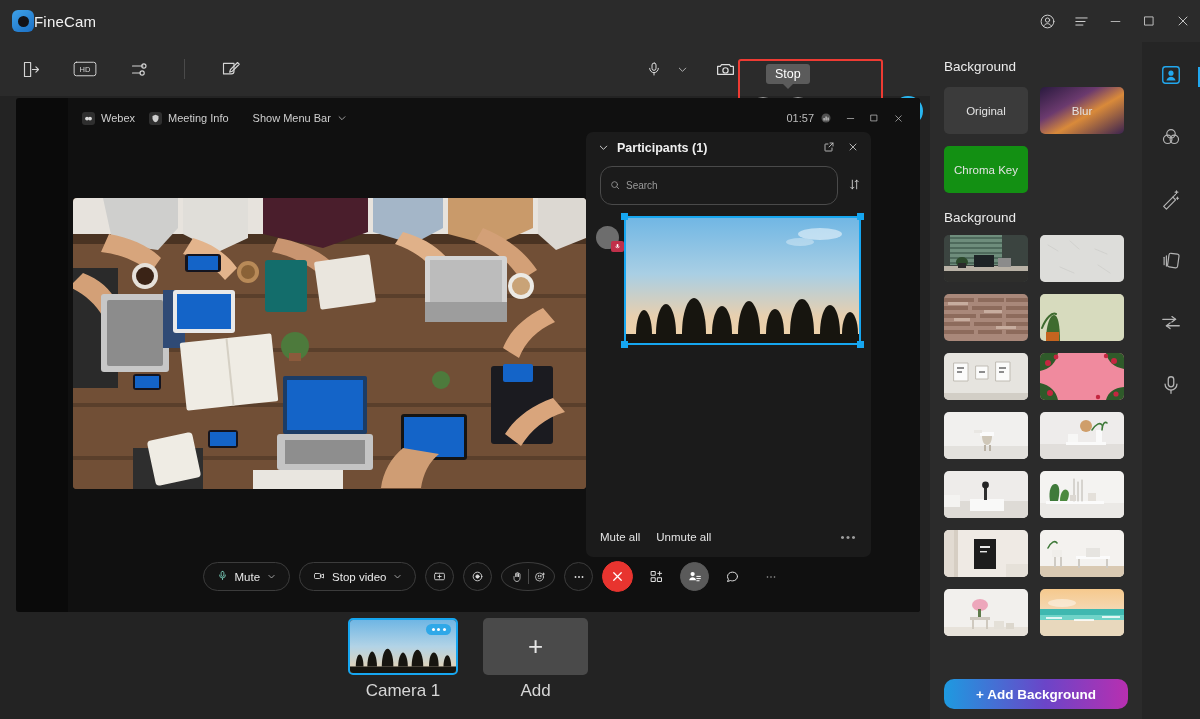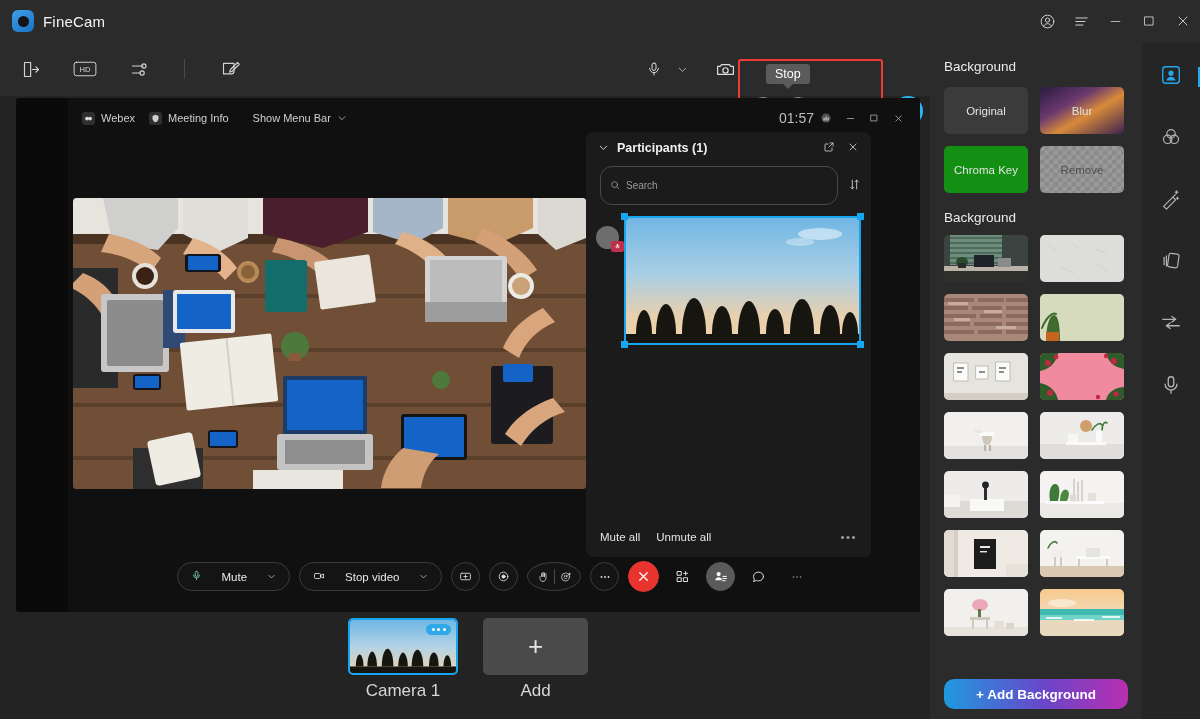--- a/index.html
+++ b/index.html
@@ -10,21 +10,21 @@
     overflow: hidden;
     color: #e8e8e8;
   }
   .app { position: relative; width: 1200px; height: 719px; background: #232323; }
 
   
   .titlebar {
     position: absolute; left: 0; top: 0; width: 1200px; height: 42px;
     background: #2b2b2b; display: flex; align-items: center;
   }
-  .logo-wrap { display: flex; align-items: center; padding-left: 12px; gap: 9px; }
+  .logo-wrap { display: flex; align-items: center; padding-left: 12px; }
   .logo {
     width: 22px; height: 22px; border-radius: 6px;
     background: linear-gradient(145deg,#3ea1e8,#1b6fc4);
     display: flex; align-items: center; justify-content: center;
   }
   .logo .ball { width: 11px; height: 11px; border-radius: 50%; background: #121217; }
   .app-title { font-size: 15px; color: #f2f2f2; letter-spacing: .2px; }
   .win-btns { margin-left: auto; display: flex; align-items: center; height: 42px; }
   .win-btn {
     width: 34px; height: 42px; display: flex; align-items: center; justify-content: center;
@@ -88,21 +88,21 @@
     position: absolute; left: 16px; top: 98px; width: 904px; height: 514px;
     background: #0a0a0a; border-radius: 3px; overflow: hidden;
   }
   .meet {
     position: absolute; left: 52px; top: 0; width: 852px; height: 514px;
     background: #101010;
   }
   .meet-top { position: absolute; left: 0; top: 8px; width: 852px; height: 24px; display:flex; align-items:center;}
   .meet-pill { display: flex; align-items: center; gap: 6px; margin-left: 14px; color: #cfcfcf; font-size: 11px;}
   .meet-pill .dotlogo { width: 13px; height: 13px; border-radius: 3px; background: #2f2f2f; display:flex;align-items:center;justify-content:center;}
-  .meet-top-right { margin-left: auto; display:flex; align-items:center; gap: 0; padding-right: 10px; color:#bdbdbd; font-size: 14px;}
+  .meet-top-right { margin-left: auto; display:flex; align-items:center; gap: 0; padding-right: 10px; color:#bdbdbd; font-size: 11px;}
   .meet-top-right .wbtn { width: 24px; height: 20px; display:flex;align-items:center;justify-content:center;}
 
   .meet-video {
     position: absolute; left: 5px; top: 100px; width: 513px; height: 291px;
     border-radius: 4px; overflow: hidden; background: #5b4433;
   }
   .photo { position: absolute; inset: 0; }
 
   
   .ppanel {
@@ -139,21 +139,21 @@
   }
   .ppanel-foot .dots { margin-left: auto; color: #9d9d9d; letter-spacing: 1.5px;}
 
   
   .meet-ctrls {
     position: absolute; left: 0; bottom: 20px; width: 852px;
     display: flex; align-items: center; justify-content: center; gap: 9px;
   }
   .pill {
     height: 29px; border-radius: 15px; border: 1px solid #3c3c3c; background: #141414;
-    display: flex; align-items: center; gap: 20px; padding: 0 13px; font-size: 11.5px; color: #e9e9e9;
+    display: flex; align-items: center; gap: 7px; padding: 0 13px; font-size: 11.5px; color: #e9e9e9;
   }
   .rbtn {
     width: 29px; height: 29px; border-radius: 50%; border: 1px solid #3c3c3c; background: #141414;
     display: flex; align-items: center; justify-content: center; color: #e0e0e0;
   }
   .rbtn.wide { width: 54px; gap: 0; }
   .rbtn.noborder { border-color: transparent; background: transparent; }
   .rbtn.red { background: #e8342f; border-color: #e8342f; width: 31px; height: 31px; }
   .rbtn.grey { background: #5a5a5a; border-color: #5a5a5a; }
   .vline { width: 1px; height: 15px; background: #4a4a4a; }
@@ -731,23 +731,20 @@
     <div class="bg-modes">
       <div class="mode original">
         <span>Original</span>
       </div>
       <div class="mode blur">
         <span>Blur</span>
       </div>
       <div class="mode chroma">
         <span>Chroma Key</span>
       </div>
-      <div class="mode remove">
-        <span>Remove</span>
-      </div>
     </div>
 
     <div class="rp-title second">Background</div>
 
     <div class="bg-grid">
       <div class="bg-item">
         <svg viewBox="0 0 84 47" preserveAspectRatio="none" style="width:100%;height:100%;display:block">
           <rect width="84" height="47" fill="#3b4440"></rect>
           <rect x="6" width="52" height="30" fill="#6e8d7c"></rect>
           <g fill="#4e6a5c">

